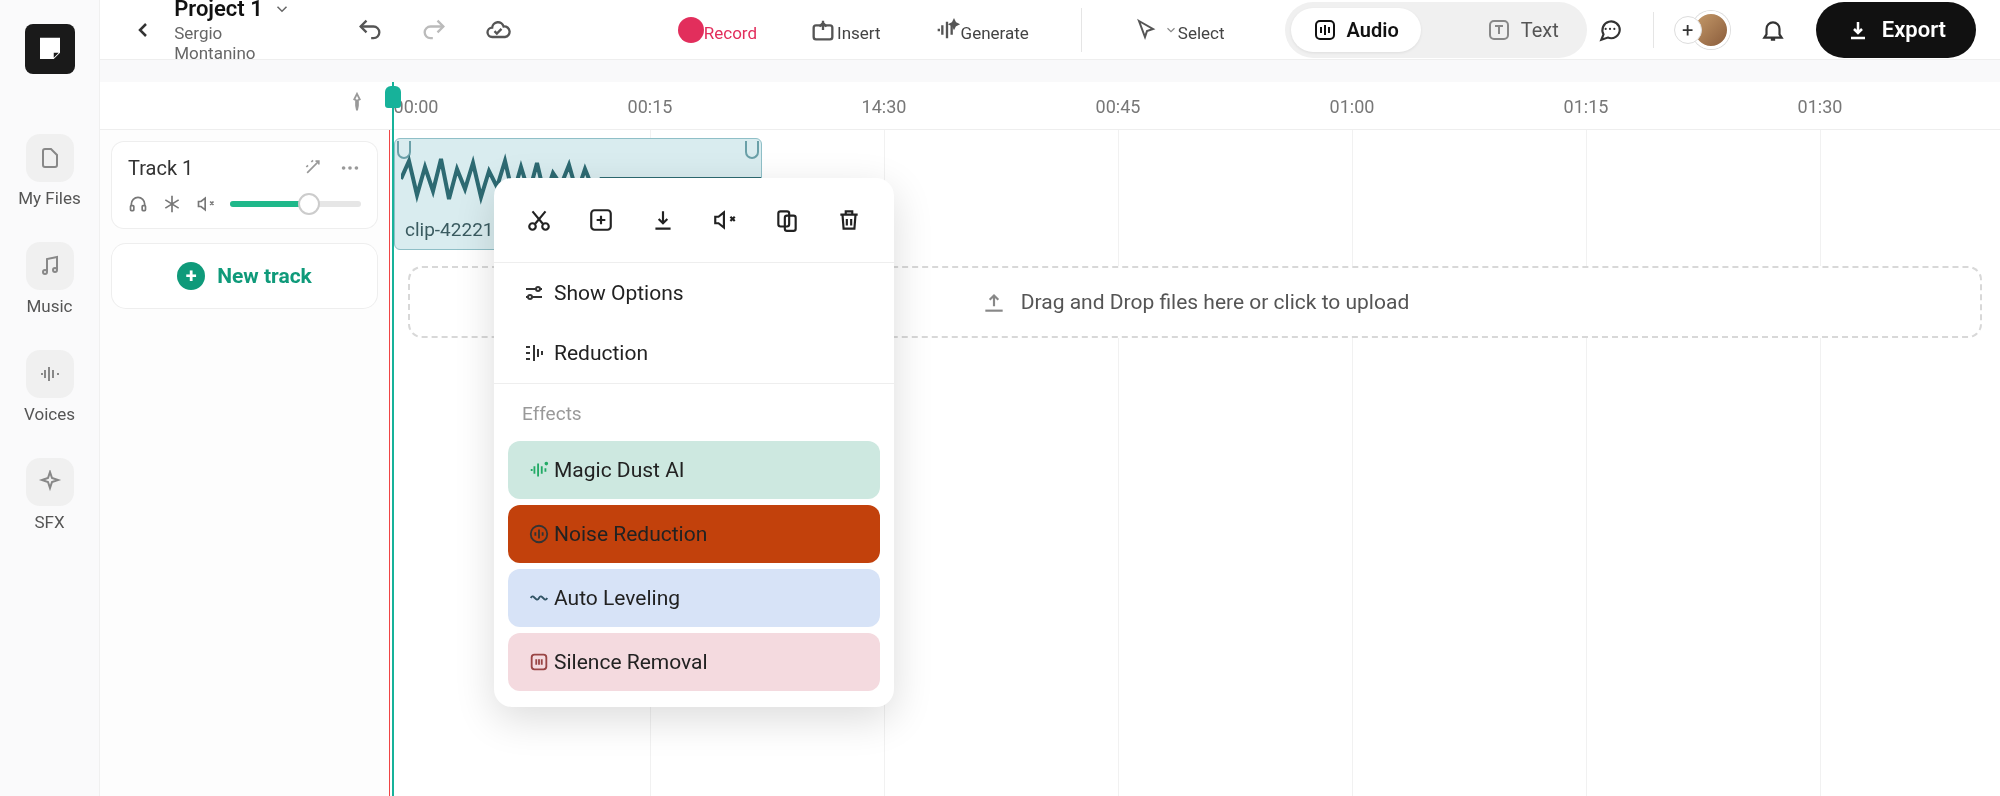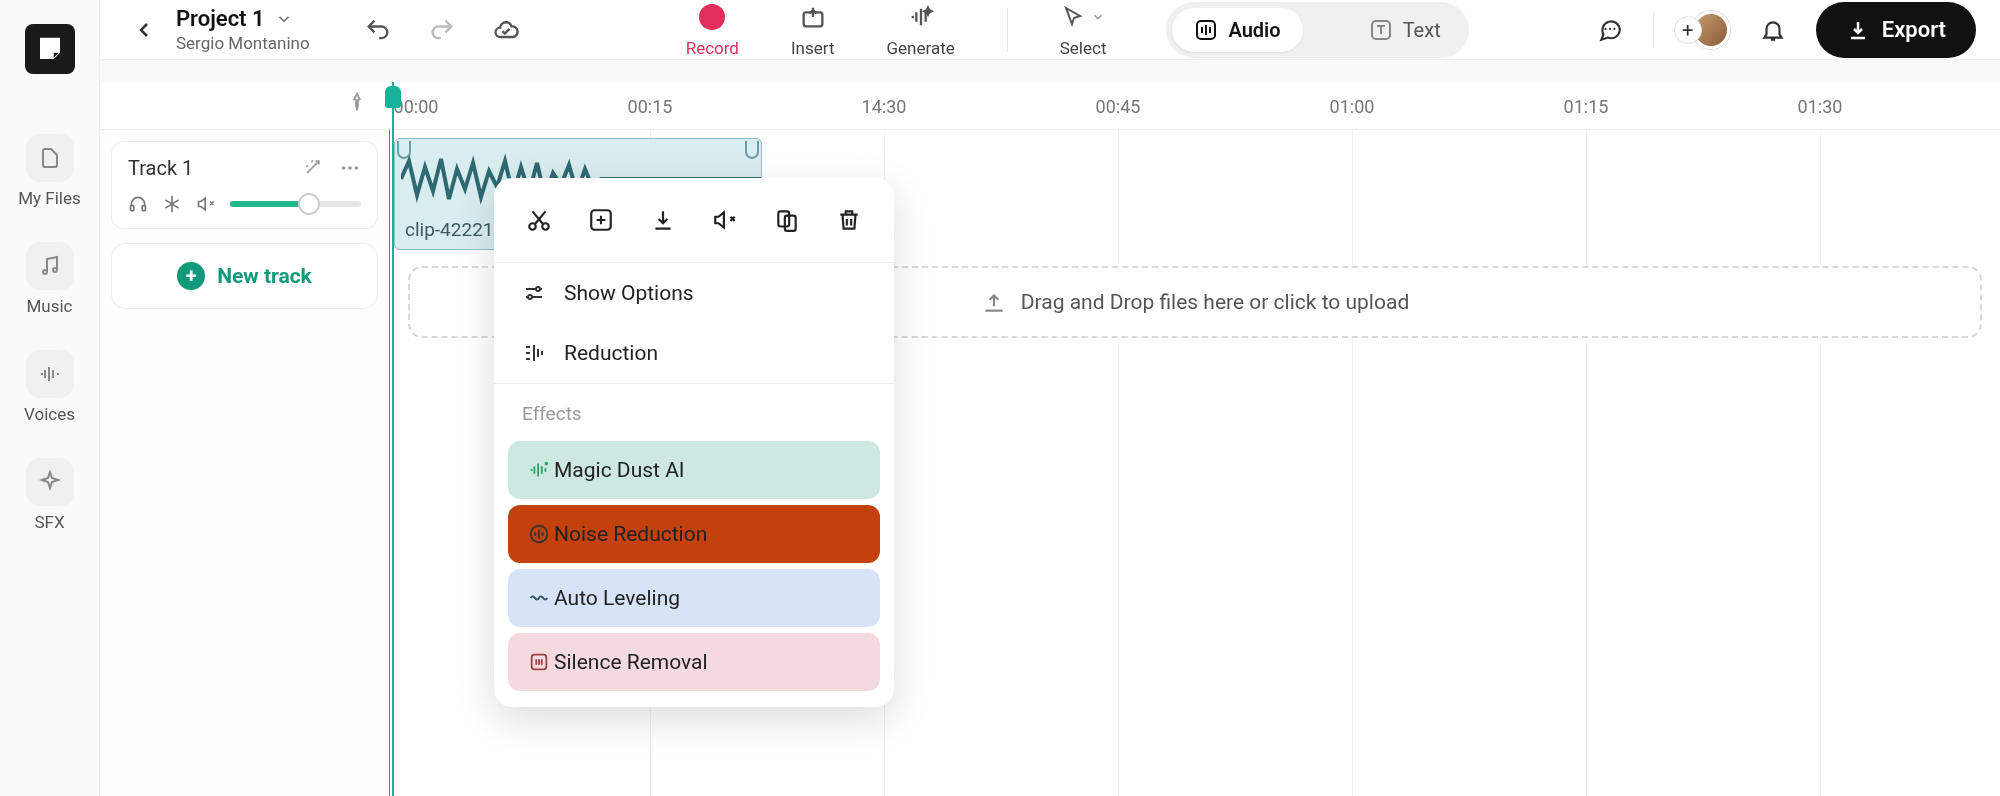--- a/index.html
+++ b/index.html
@@ -17,21 +17,21 @@
   .back-btn { width: 40px; height: 40px; display: flex; align-items: center; justify-content: center; cursor: pointer; color: #333; }
   .proj { margin-left: 12px; }
   .proj-title-row { display: flex; align-items: center; gap: 10px; }
   .proj-title { font-size: 22px; font-weight: 600; color: #111; }
   .proj-sub { font-size: 17px; color: #666; margin-top: 2px; }
 
   .hdr-group { display: flex; align-items: center; gap: 24px; margin-left: 48px; }
   .hdr-btn { width: 40px; height: 40px; display: flex; align-items: center; justify-content: center; color: #555; cursor: pointer; }
 
   .center-actions { display: flex; align-items: center; gap: 52px; margin-left: 160px; }
-  .cact { display: flex; flex-direction: column; align-items: center; cursor: pointer; }
+  .cact { display: flex; flex-direction: row; align-items: center; cursor: pointer; }
   .cact-icon { height: 30px; display: flex; align-items: center; justify-content: center; }
   .cact-label { font-size: 17px; color: #444; margin-top: 6px; }
   .record-dot { width: 26px; height: 26px; background: #e22e5c; border-radius: 50%; }
   .divider-v { width: 1px; height: 44px; background: #e5e5e5; }
 
   .mode-pill { display: flex; align-items: center; background: #f0f0f0; border-radius: 28px; height: 56px; margin-left: 60px; padding: 6px; gap: 44px; }
   .mode-seg { display: flex; align-items: center; gap: 10px; padding: 10px 22px; border-radius: 22px; cursor: pointer; font-size: 20px; color: #555; }
   .mode-seg.active { background: #fff; color: #111; font-weight: 600; box-shadow: 0 1px 3px rgba(0,0,0,0.08); }
 
   .hdr-right { margin-left: auto; display: flex; align-items: center; gap: 20px; }
@@ -68,21 +68,21 @@
   .clip-wave { position:absolute; left:6px; right:6px; top:10px; height:60px; }
   .clip-label { position:absolute; left:10px; bottom:8px; font-size:19px; color:#3a5b60; }
   .clip-handle { position:absolute; top:2px; width:14px; height:18px; border:2px solid #6aa0a8; border-top:none; border-radius:0 0 8px 8px; }
 
   .dropzone { position:absolute; top:136px; height:72px; left:18px; right:18px; border:2px dashed #d8d8d8; border-radius:14px; display:flex; align-items:center; justify-content:center; gap:14px; color:#555; font-size:21px; cursor:pointer; background:#fff; }
 
   
   .ctx { position:absolute; left:494px; top:178px; width:400px; background:#fff; border-radius:18px; box-shadow:0 12px 40px rgba(0,0,0,0.14); z-index:20; overflow:hidden; }
   .ctx-tools { display:flex; justify-content:space-around; padding:20px 14px; border-bottom:1px solid #eee; }
   .ctx-tool { width:44px; height:44px; display:flex; align-items:center; justify-content:center; color:#222; cursor:pointer; }
-  .ctx-row { display:flex; align-items:center; gap:18px; padding:18px 28px; cursor:pointer; font-size:21px; color:#222; }
+  .ctx-row { display:flex; align-items:center; gap:8px; padding:18px 28px; cursor:pointer; font-size:21px; color:#222; }
   .ctx-section-label { padding:18px 28px 10px; font-size:19px; color:#999; }
   .fx { margin: 6px 14px; border-radius:12px; padding:16px 18px; display:flex; align-items:center; gap:2px; font-size:21px; color:#222; cursor:pointer; }
   .fx-magic { background:#cde8e0; }
   .fx-noise { background:#c2410c; }
   .fx-auto  { background:#d7e3f7; }
   .fx-silence { background:#f4dadf; margin-bottom:16px; }
   .fx-ico { width:26px; height:26px; display:flex; align-items:center; justify-content:center; color:#333; }
 
   svg { display:block; }
 </style>

